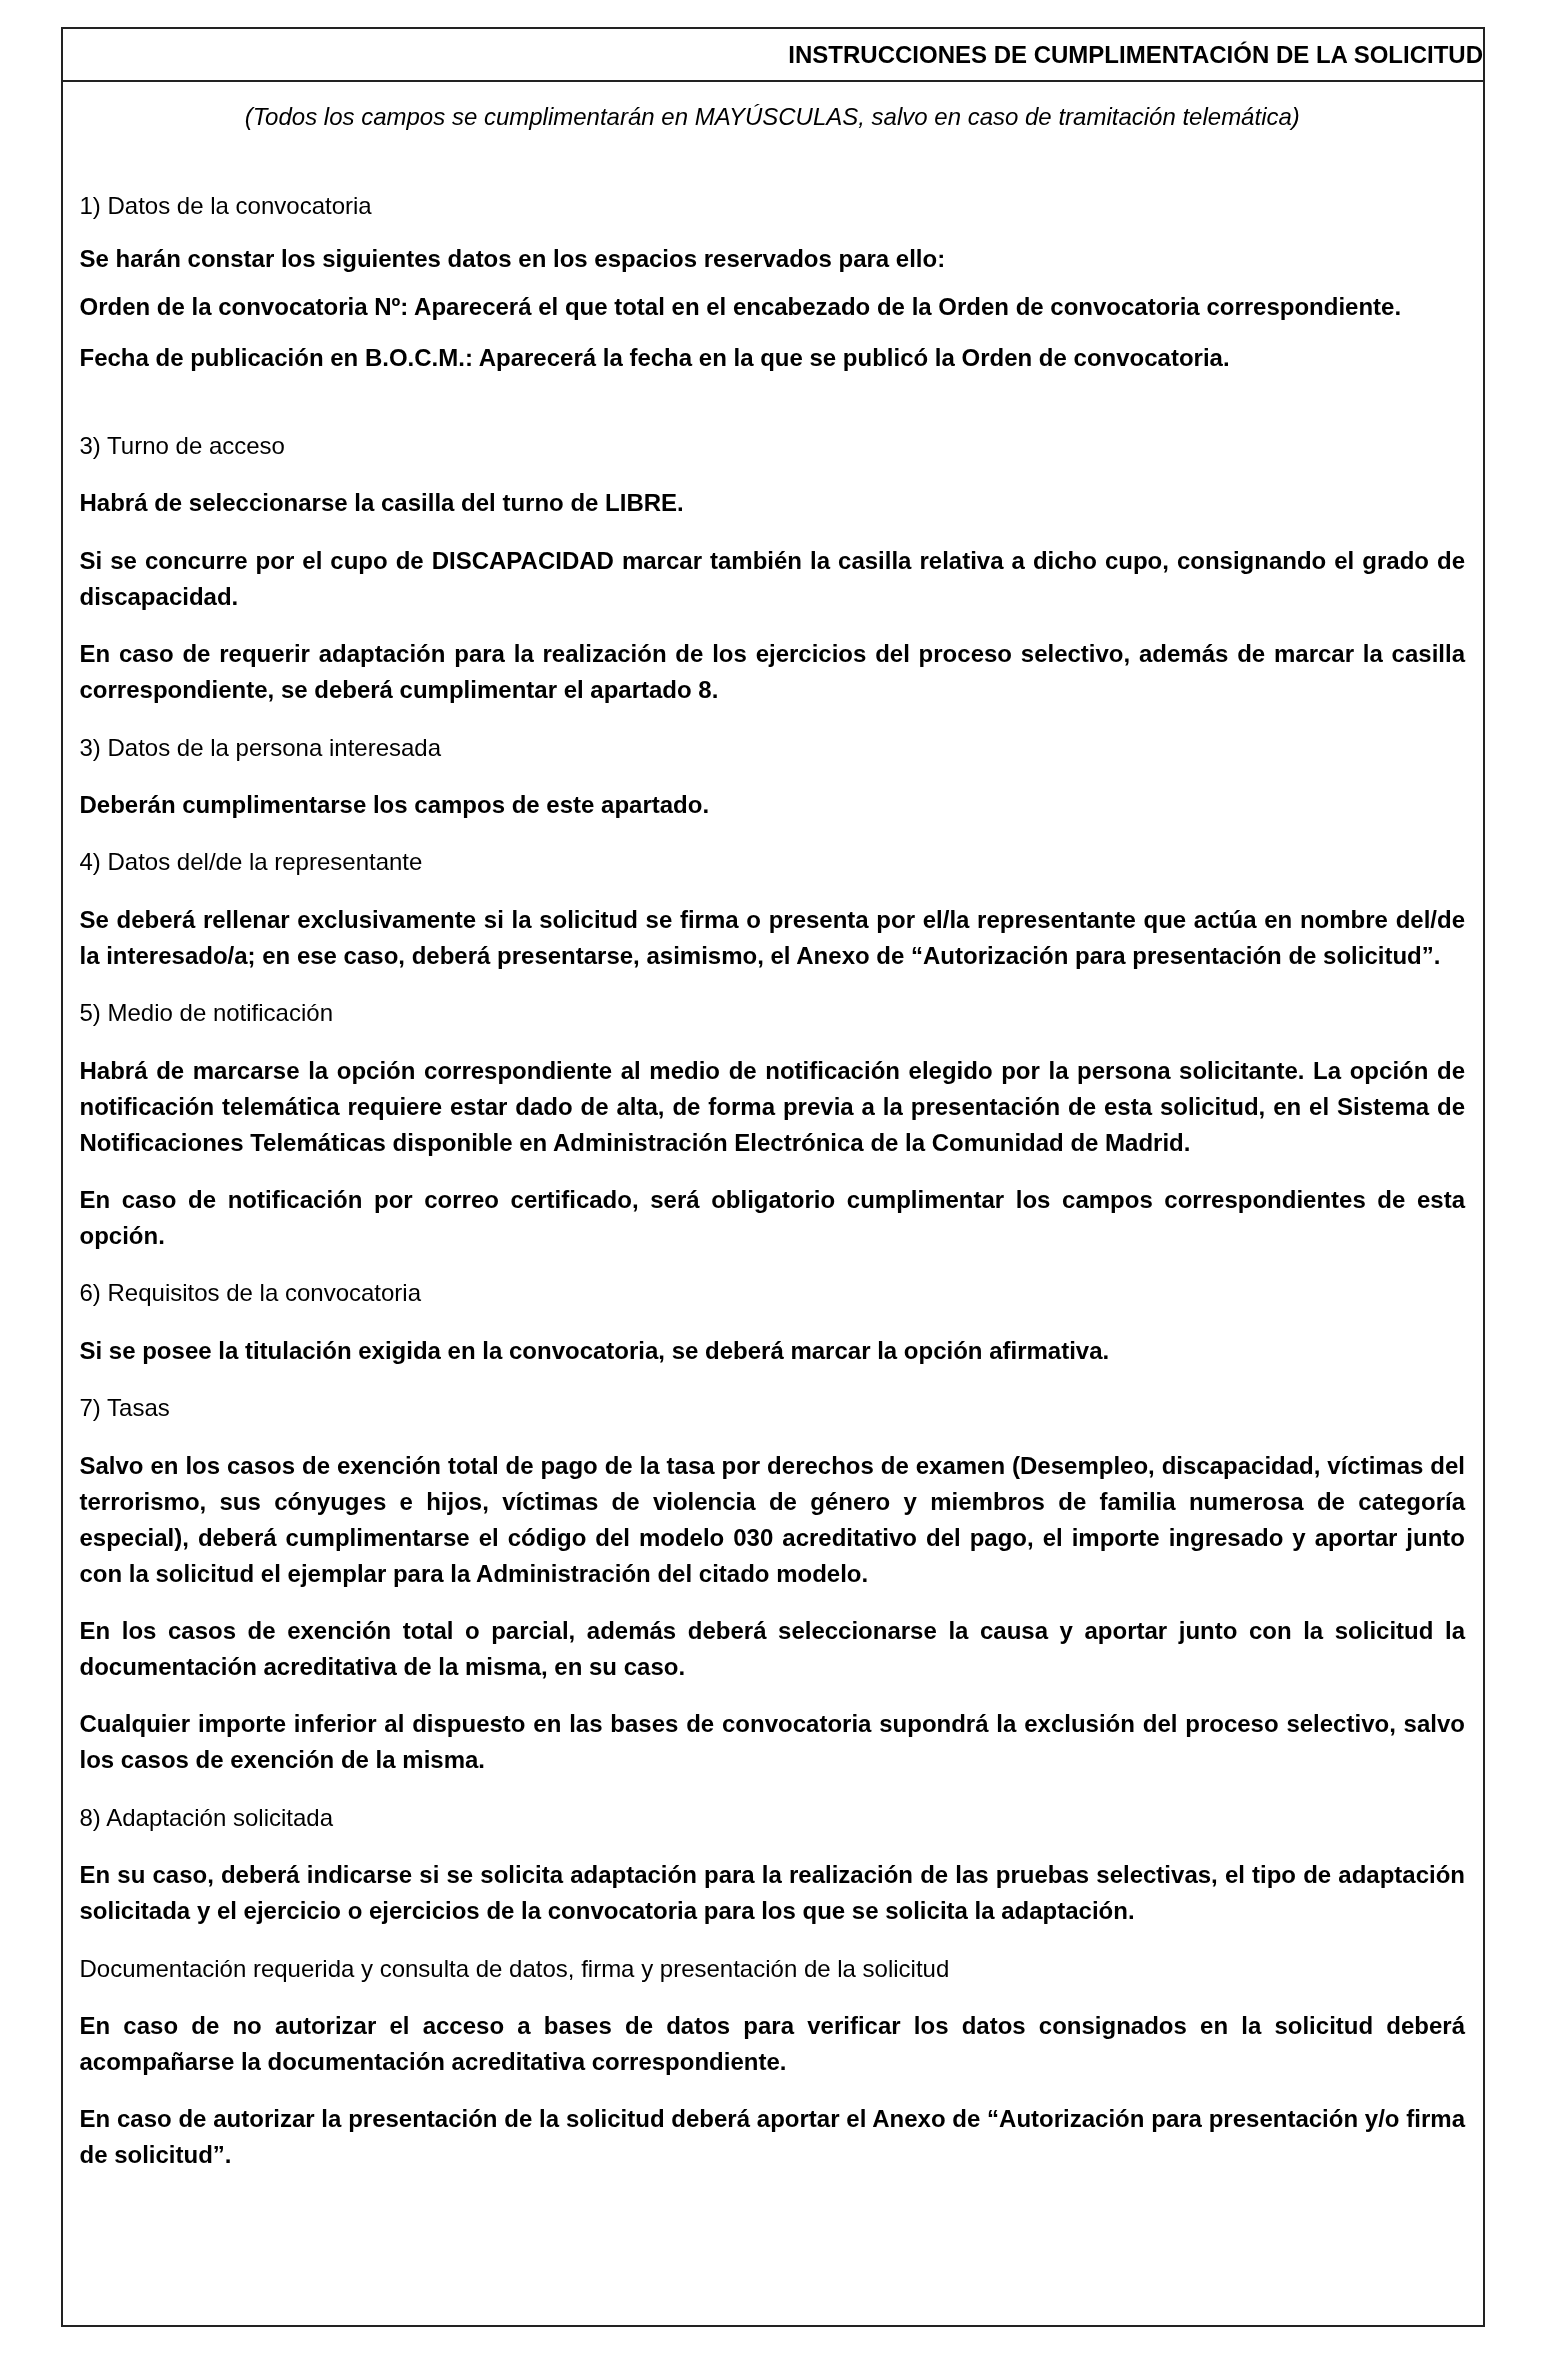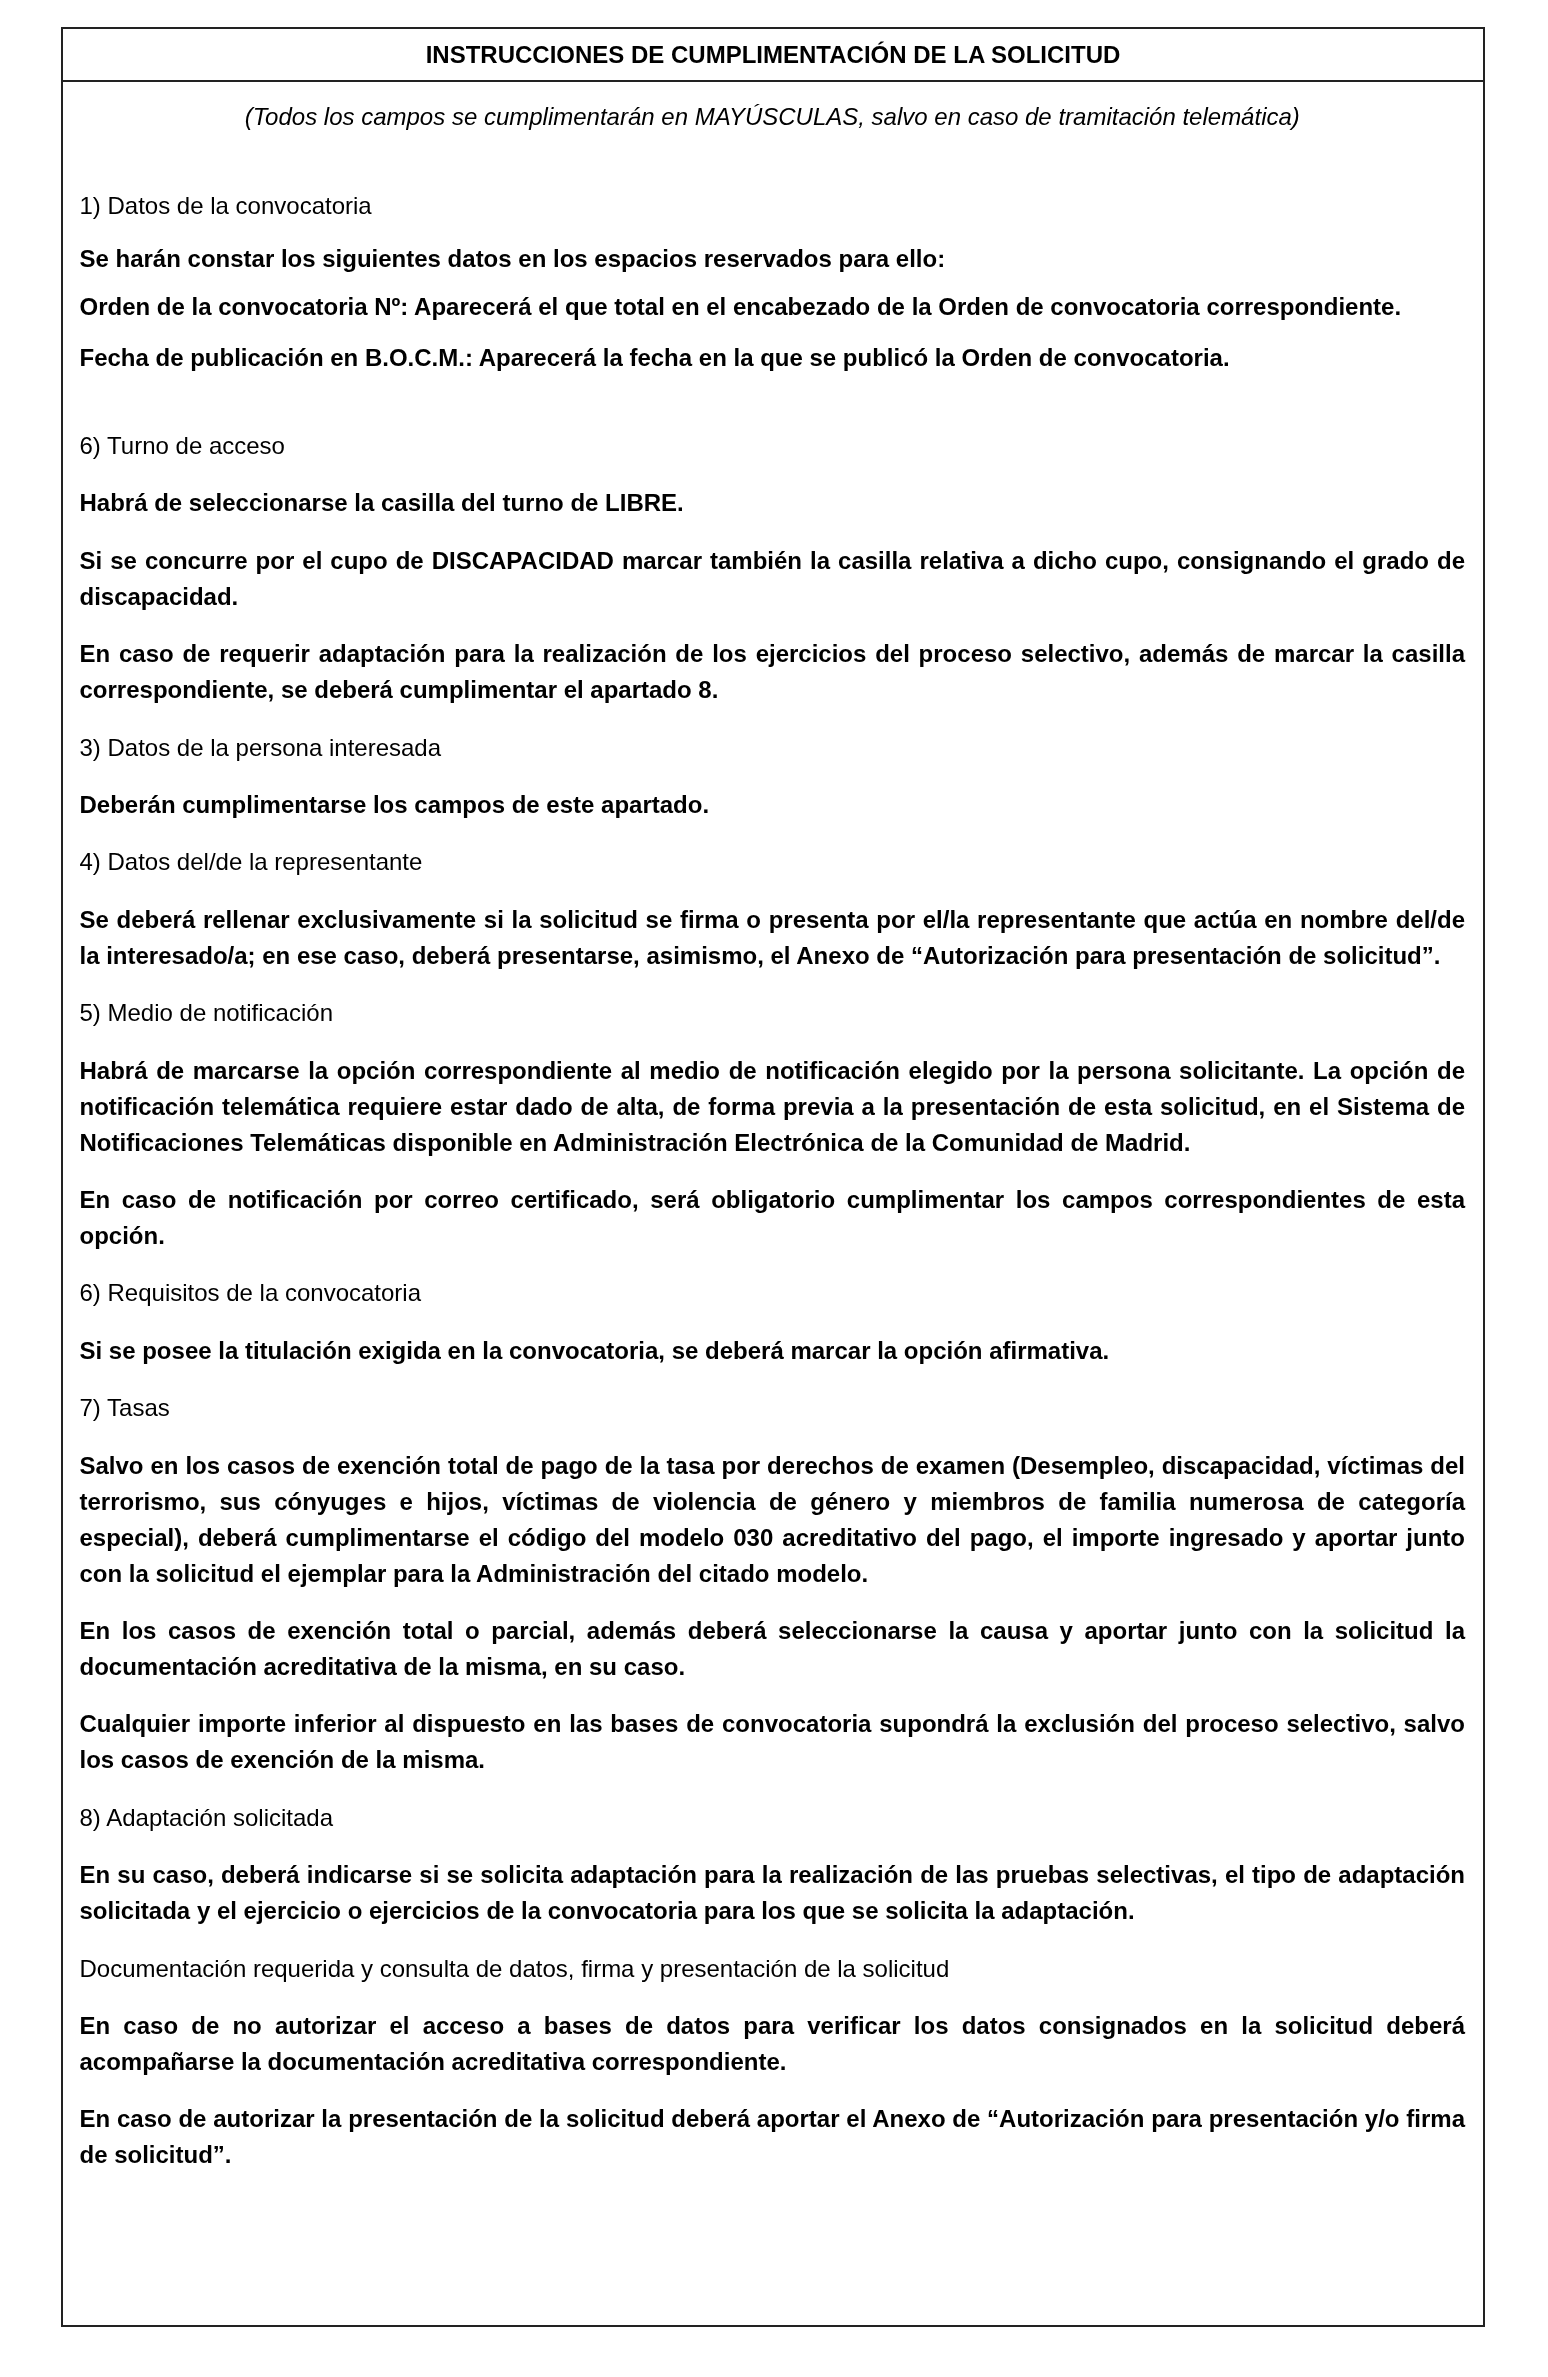--- a/index.html
+++ b/index.html
@@ -1,21 +1,21 @@
 <!DOCTYPE html>
 <html style="font-size:11px"><head>
 <meta charset="utf-8">
 <style>
   html, body { margin: 0; padding: 0; background: #ffffff; }
   body { width: 1548px; height: 2377px; position: relative; overflow: hidden;
          font-family: "Liberation Sans", sans-serif; color: #000; }
   .box { position: absolute; left: 61px; top: 27px; width: 1424px; height: 2300px;
          border: 2.1px solid #222; box-sizing: border-box; }
   .title-row { height: 51px; border-bottom: 2.1px solid #222; display: flex;
-               align-items: center; justify-content: center; }
+               align-items: center; justify-content: flex-end; }
   .title { font-weight: bold; font-size: 24px; letter-spacing: 0; }
   .content { padding: 0 18px 0 16.5px; }
   .subtitle { font-style: italic; font-size: 24px; text-align: center;
               margin: 20.7px 0 0 0; line-height: 27.5px; }
   .sec-h { font-weight: normal; font-size: 24px; line-height: 36px; margin: 0; }
   .p { font-size: 24px; line-height: 36px; margin: 0; text-align: justify; font-weight: bold; }
   .sec-h + .p { margin-top: 21.4px; }
   .p + .p { margin-top: 21.4px; }
   .p + .sec-h { margin-top: 21.4px; }
   .h1 { margin-top: 58px !important; }
@@ -32,21 +32,21 @@
     <div class="title">INSTRUCCIONES DE CUMPLIMENTACIÓN DE LA SOLICITUD</div>
   </div>
   <div class="content">
     <div class="subtitle">(Todos los campos se cumplimentarán en MAYÚSCULAS, salvo en caso de tramitación telemática)</div>
 
     <div class="sec-h h1">1) Datos de la convocatoria</div>
     <div class="p s1-p1">Se harán constar los siguientes datos en los espacios reservados para ello:</div>
     <div class="p s1-p2">Orden de la convocatoria Nº: Aparecerá el que total en el encabezado de la Orden de convocatoria correspondiente.</div>
     <div class="p s1-p3">Fecha de publicación en B.O.C.M.: Aparecerá la fecha en la que se publicó la Orden de convocatoria.</div>
 
-    <div class="sec-h h2">6) Turno de acceso</div>
+    <div class="sec-h h2">3) Turno de acceso</div>
     <div class="p">Habrá de seleccionarse la casilla del turno de LIBRE.</div>
     <div class="p">Si se concurre por el cupo de DISCAPACIDAD marcar también la casilla relativa a dicho cupo, consignando el grado de discapacidad.</div>
     <div class="p">En caso de requerir adaptación para la realización de los ejercicios del proceso selectivo, además de marcar la casilla correspondiente, se deberá cumplimentar el apartado 8.</div>
 
     <div class="sec-h">3) Datos de la persona interesada</div>
     <div class="p">Deberán cumplimentarse los campos de este apartado.</div>
 
     <div class="sec-h">4) Datos del/de la representante</div>
     <div class="p">Se deberá rellenar exclusivamente si la solicitud se firma o presenta por el/la representante que actúa en nombre del/de la interesado/a; en ese caso, deberá presentarse, asimismo, el Anexo de “Autorización para presentación de solicitud”.</div>
 

